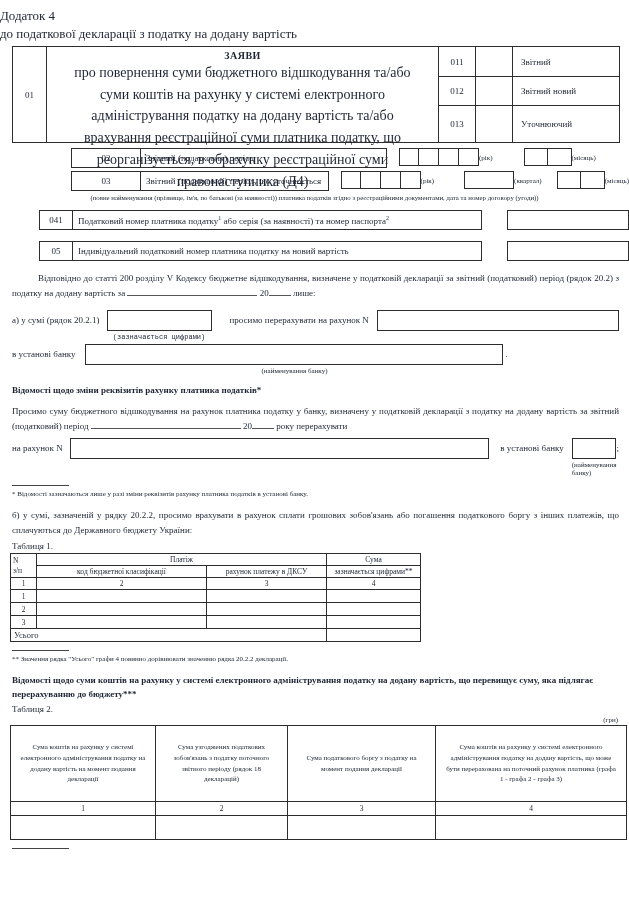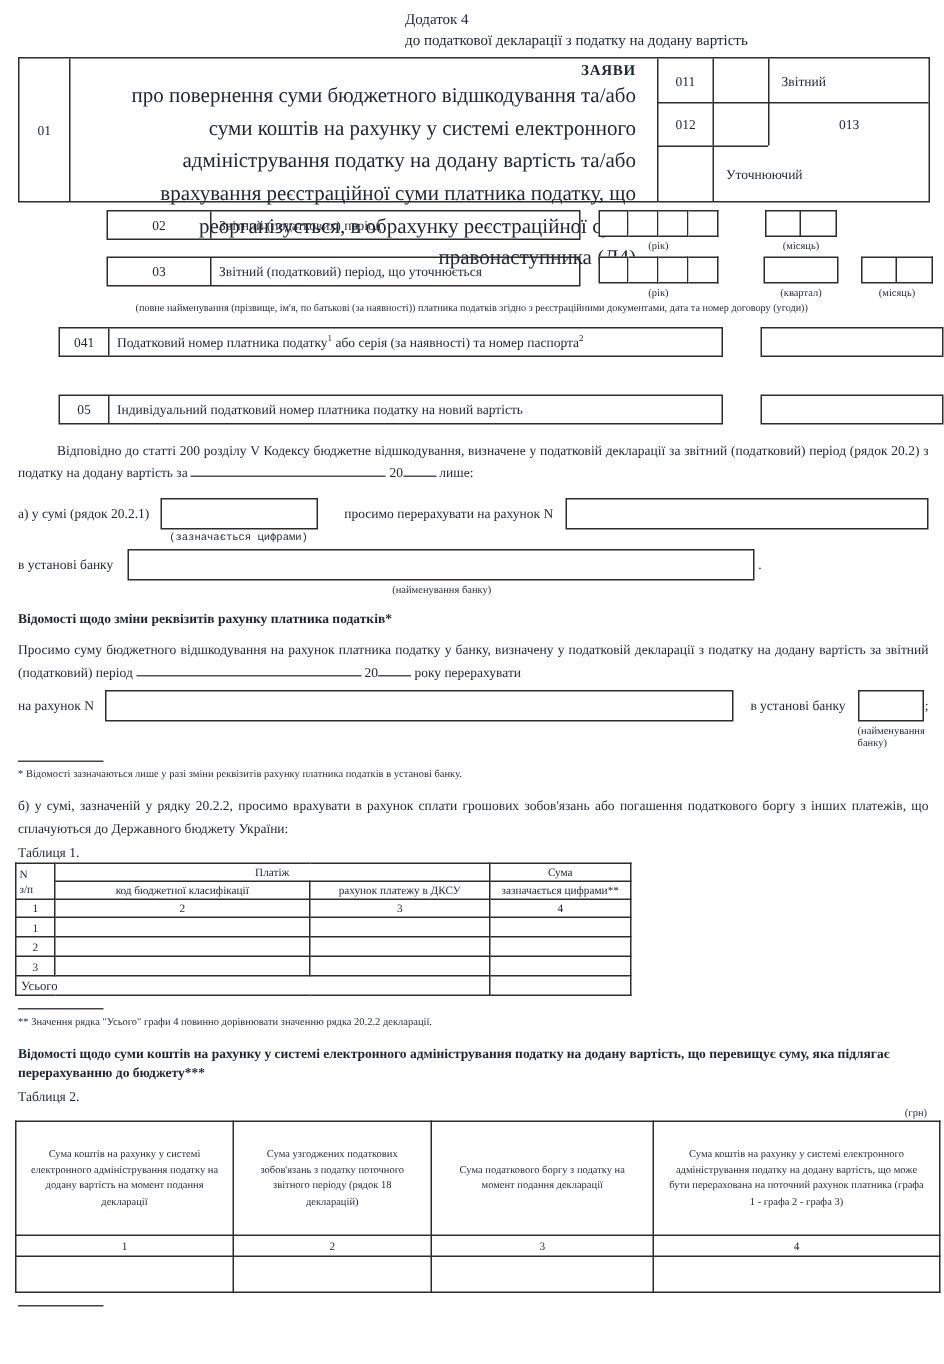--- a/index.html
+++ b/index.html
@@ -5,48 +5,48 @@
   * { box-sizing: border-box; margin: 0; padding: 0; }
   html, body { background: #ffffff; }
   body {
     width: 629px; height: 909px; overflow: hidden;
     font-family: "Liberation Serif", "DejaVu Serif", serif;
     font-size: 9px; color: #1d2433;
   }
   .page { position: relative; width: 629px; height: 909px; padding-top: 7px; }
 
   
-  .doc-header { margin-left: 270px; font-size: 10px; line-height: 1.35; font-family: Liberation Serif, serif; }
+  .doc-header { font-size: 13px; line-height: 1.35; font-family: Liberation Serif, serif; }
 
   
   .b01 {
     display: grid; margin: 4px 9px 0 12px;
     grid-template-columns: 33px 1fr 37px 37px 107px;
     grid-template-rows: 29px 29px 37px;
     border: 1px solid #2d2d2d;
   }
   .b01 > div { border-left: 1px solid #2d2d2d; }
   .b01-num { grid-row: 1 / 4; grid-column: 1; border-left: none !important;
     display: flex; align-items: center; justify-content: center; }
-  .b01-title { grid-row: 1 / 4; grid-column: 2; padding: 3px 14px 2px 14px; text-align: right; }
+  .b01-title { grid-row: 1 / 4; grid-column: 2; padding: 3px 14px 2px 14px; text-align: center; }
   .b01-t1 { font-weight: bold; font-size: 10px; letter-spacing: .5px; }
   .b01-t2 { font-weight: normal; font-size: 14px; line-height: 1.55; margin-top: 1px; }
   .b01-code, .b01-check, .b01-label { display: flex; align-items: center; }
   .b01-code { justify-content: center; }
   .b01-label { padding-left: 8px; }
   .b01 .rb { border-top: 1px solid #2d2d2d; }
 
   
   .period-row { display: flex; align-items: flex-start; margin-left: 39px; padding-left: 32px; }
   .row02 { margin-top: 5px; }
   .row03 { margin-top: 3px; }
   .pr-box { display: flex; width: 316px; height: 20px; border: 1px solid #2d2d2d; }
   .pr-num { width: 69px; border-right: 1px solid #2d2d2d; display: flex; align-items: center; justify-content: center; }
   .pr-label { flex: 1; display: flex; align-items: center; padding-left: 5px; }
-  .cellgroup { display: flex; flex-direction: column; align-items: center; }
+  .cellgroup { display: flex; flex-direction: row; align-items: center; }
   .cells { display: flex; }
   .cbox { width: 20px; height: 18px; border: 1px solid #2d2d2d; border-left: none; background: #fff; }
   .cells .cbox:first-child { border-left: 1px solid #2d2d2d; }
   .cbox.wide { width: 24px; }
   .qbox { width: 50px; height: 18px; border: 1px solid #2d2d2d; }
   .cap { font-size: 7px; margin-top: 2px; }
   .gap12 { margin-left: 12px; } .gap31 { margin-left: 31px; }
   .gap30 { margin-left: 30px; } .gap15 { margin-left: 15px; }
 
   
@@ -58,21 +58,21 @@
   .l1 { margin-top: 12px; } .l2 { margin-top: 12px; } .l3 { margin-top: 12px; }
   .b04-from { display: flex; align-items: flex-end; padding-left: 183px; height: 14px; }
   .blank { display: inline-block; border-bottom: 1px solid #555; height: 10px; }
   .b04-from .w90 { width: 90px; } .b04-from .w170 { width: 170px; }
   .b04-from span { margin-right: 4px; }
   .b04-from .nlab { margin-left: 8px; }
   .b04-caption { font-size: 6.8px; text-align: center; margin: 3px 6px 0 6px; }
 
   
   .rnl { display: flex; margin-left: 39px; align-items: center; }
-  .r041 { margin-top: 9px; } .r05 { margin-top: 25px; justify-content: space-between; }
+  .r041 { margin-top: 9px; } .r05 { margin-top: 11px; justify-content: space-between; }
   .rnl-box { display: flex; width: 481px; height: 20px; border: 1px solid #2d2d2d; }
   .rnl-num { width: 33px; border-right: 1px solid #2d2d2d; display: flex; align-items: center; justify-content: center; }
   .rnl-label { flex: 1; display: flex; align-items: center; padding-left: 5px; }
   .rnl-label sup { font-size: 6px; vertical-align: super; }
   .rnl-field { width: 133px; height: 20px; border: 1px solid #2d2d2d; margin-left: 25px; }
 
   
   .para { margin: 0 10px 0 12px; line-height: 1.7; text-align: justify; }
   .p1 { margin-top: 10px; text-indent: 26px; }
   .p2 { margin-top: 7px; }
@@ -142,20 +142,21 @@
     <div class="b01-num">01</div>
     <div class="b01-title">
       <div class="b01-t1">ЗАЯВИ</div>
       <div class="b01-t2">про повернення суми бюджетного відшкодування та/або суми коштів на рахунку у системі електронного адміністрування податку на додану вартість та/або врахування реєстраційної суми платника податку, що реорганізується, в обрахунку реєстраційної суми правонаступника (Д4)</div>
     </div>
     <div class="b01-code">011</div>
     <div class="b01-check"></div>
     <div class="b01-label">Звітний</div>
     <div class="b01-code rb">012</div>
     <div class="b01-check rb"></div>
+    <div class="b01-label rb">Звітний новий</div>
     <div class="b01-code rb">013</div>
     <div class="b01-check rb"></div>
     <div class="b01-label rb">Уточнюючий</div>
   </div>
 
   <div class="period-row row02">
     <div class="pr-box">
       <div class="pr-num">02</div>
       <div class="pr-label">Звітний (податкових) період</div>
     </div>

